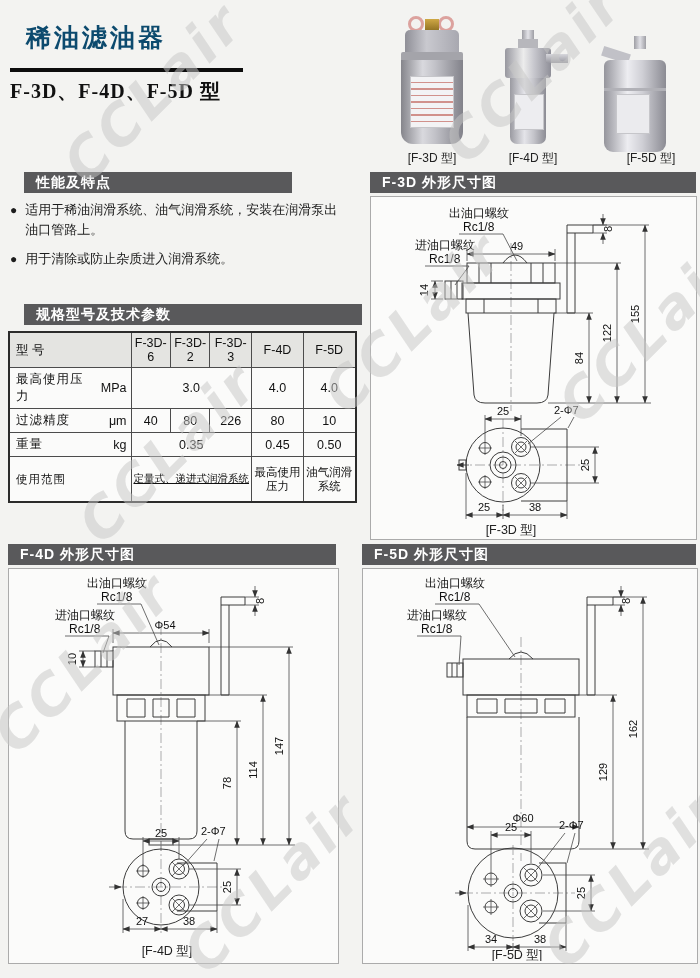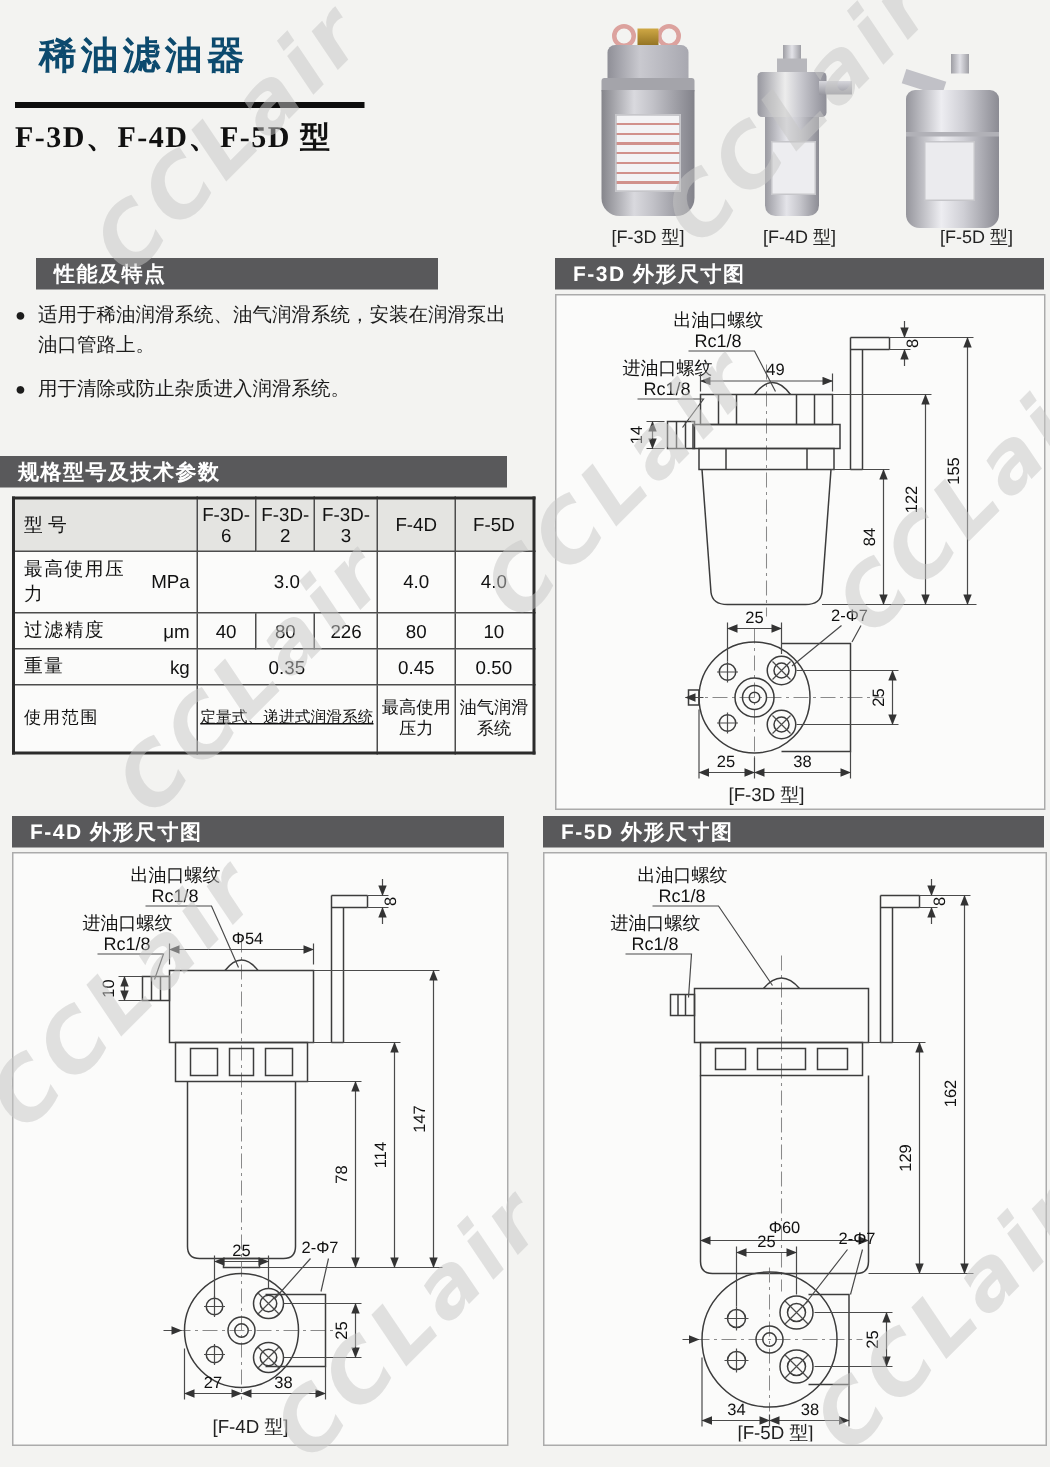--- a/index.html
+++ b/index.html
@@ -130,21 +130,21 @@
     <div class="feature">
       <span class="b">●</span>
       <span>适用于稀油润滑系统、油气润滑系统，安装在润滑泵出油口管路上。</span>
     </div>
     <div class="feature">
       <span class="b">●</span>
       <span>用于清除或防止杂质进入润滑系统。</span>
     </div>
   </div>
 
-  <div class="bar" style="left:0;top:304px;width:338px">规格型号及技术参数</div>
+  <div class="bar" style="left:24px;top:304px;width:338px">规格型号及技术参数</div>
   <table class="spec-table">
     <colgroup>
         <col style="width:122px">
         <col style="width:38px">
         <col style="width:38px">
         <col style="width:40px">
         <col style="width:52px">
         <col style="width:52px">
       </colgroup>
     <thead>

